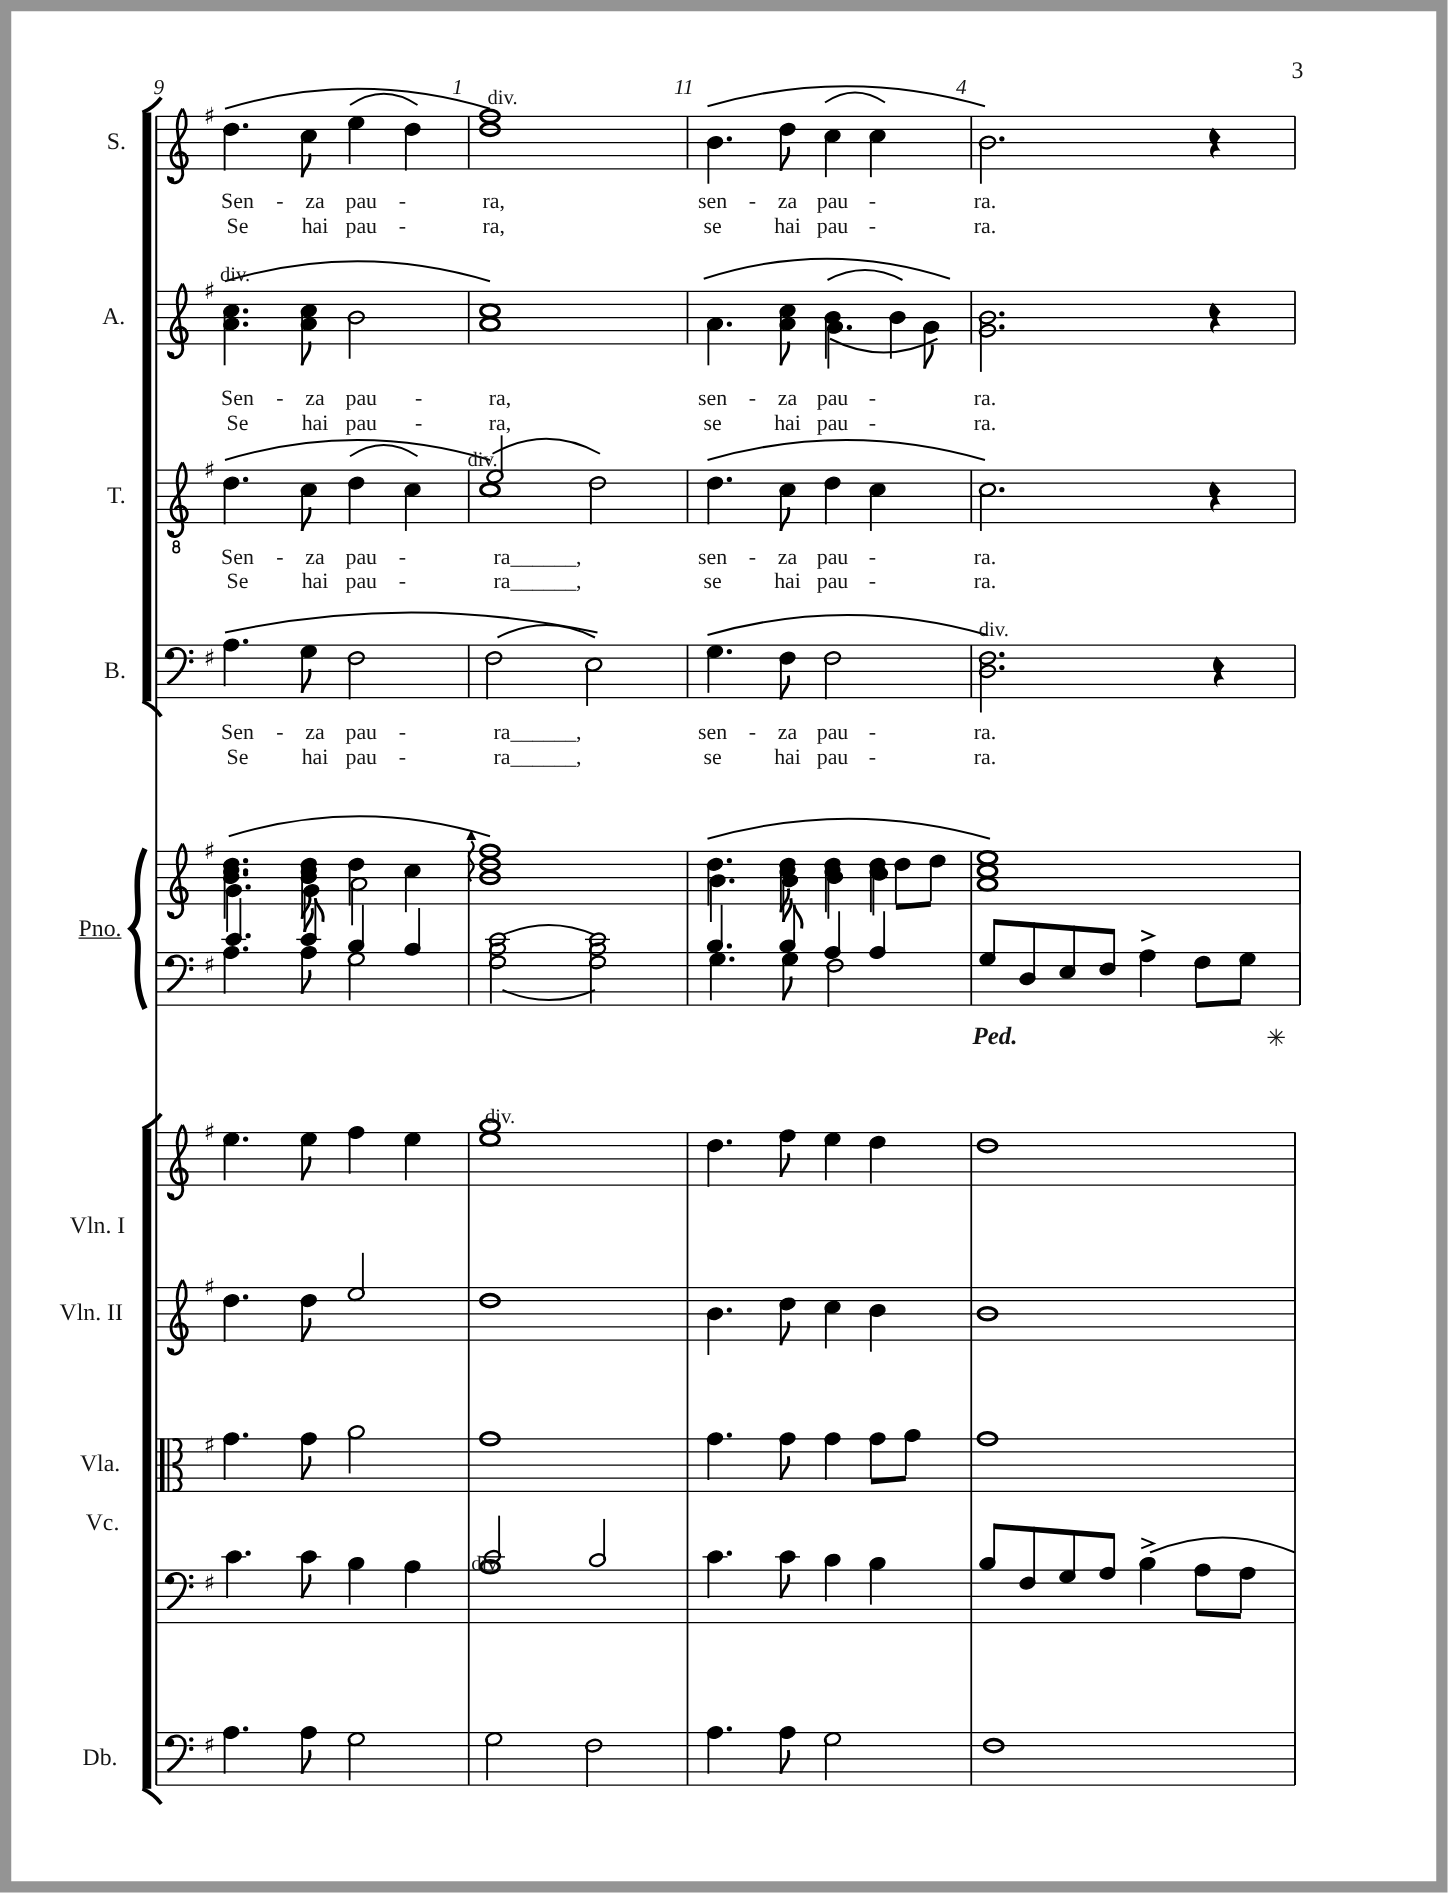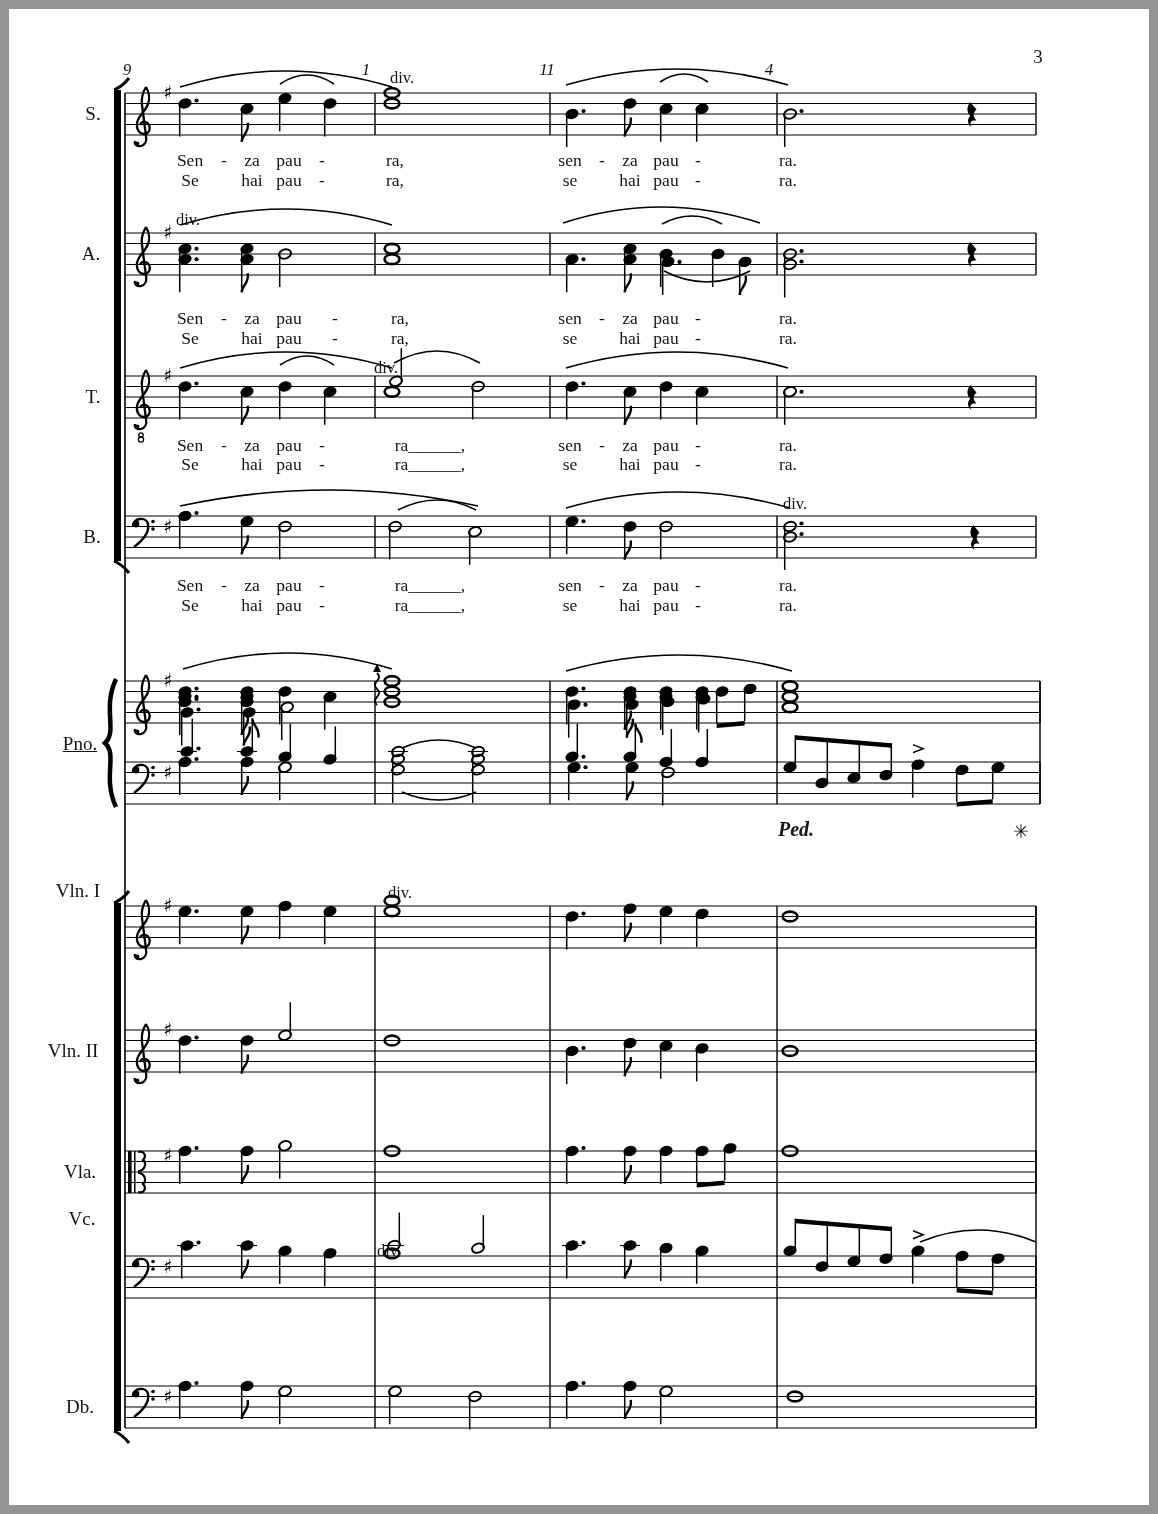--- a/index.html
+++ b/index.html
@@ -912,21 +912,21 @@
 <div id="text-layer">
     <div class="t mnum" style="left: 127px; top: 60px;">9</div>
     <div class="t mnum" style="left: 366px; top: 60px;">1</div>
     <div class="t mnum" style="left: 547px; top: 60px;">11</div>
     <div class="t mnum" style="left: 769px; top: 60px;">4</div>
     <div class="t lbl" style="left: 93px; top: 103px;">S.</div>
     <div class="t lbl" style="left: 91px; top: 243px;">A.</div>
     <div class="t lbl" style="left: 93px; top: 386px;">T.</div>
     <div class="t lbl" style="left: 92px; top: 526px;">B.</div>
     <div class="t lbl" style="left: 80px; top: 733px; text-decoration: underline;">Pno.</div>
-    <div class="t lbl" style="left: 78px; top: 880px;">Vln. I</div>
+    <div class="t lbl" style="left: 78px; top: 970px;">Vln. I</div>
     <div class="t lbl" style="left: 73px; top: 1040px;">Vln. II</div>
     <div class="t lbl" style="left: 80px; top: 1161px;">Vla.</div>
     <div class="t lbl" style="left: 82px; top: 1208px;">Vc.</div>
     <div class="t lbl" style="left: 80px; top: 1396px;">Db.</div>
     <div class="t divm" style="left: 402px; top: 68px;">div.</div>
     <div class="t divm" style="left: 188px; top: 210px;">div.</div>
     <div class="t divm" style="left: 386px; top: 358px;">div.</div>
     <div class="t divm" style="left: 795px; top: 494px;">div.</div>
     <div class="t divm" style="left: 400px; top: 883px;">div.</div>
     <div class="t divm" style="left: 389px; top: 1241px;">div.</div>

